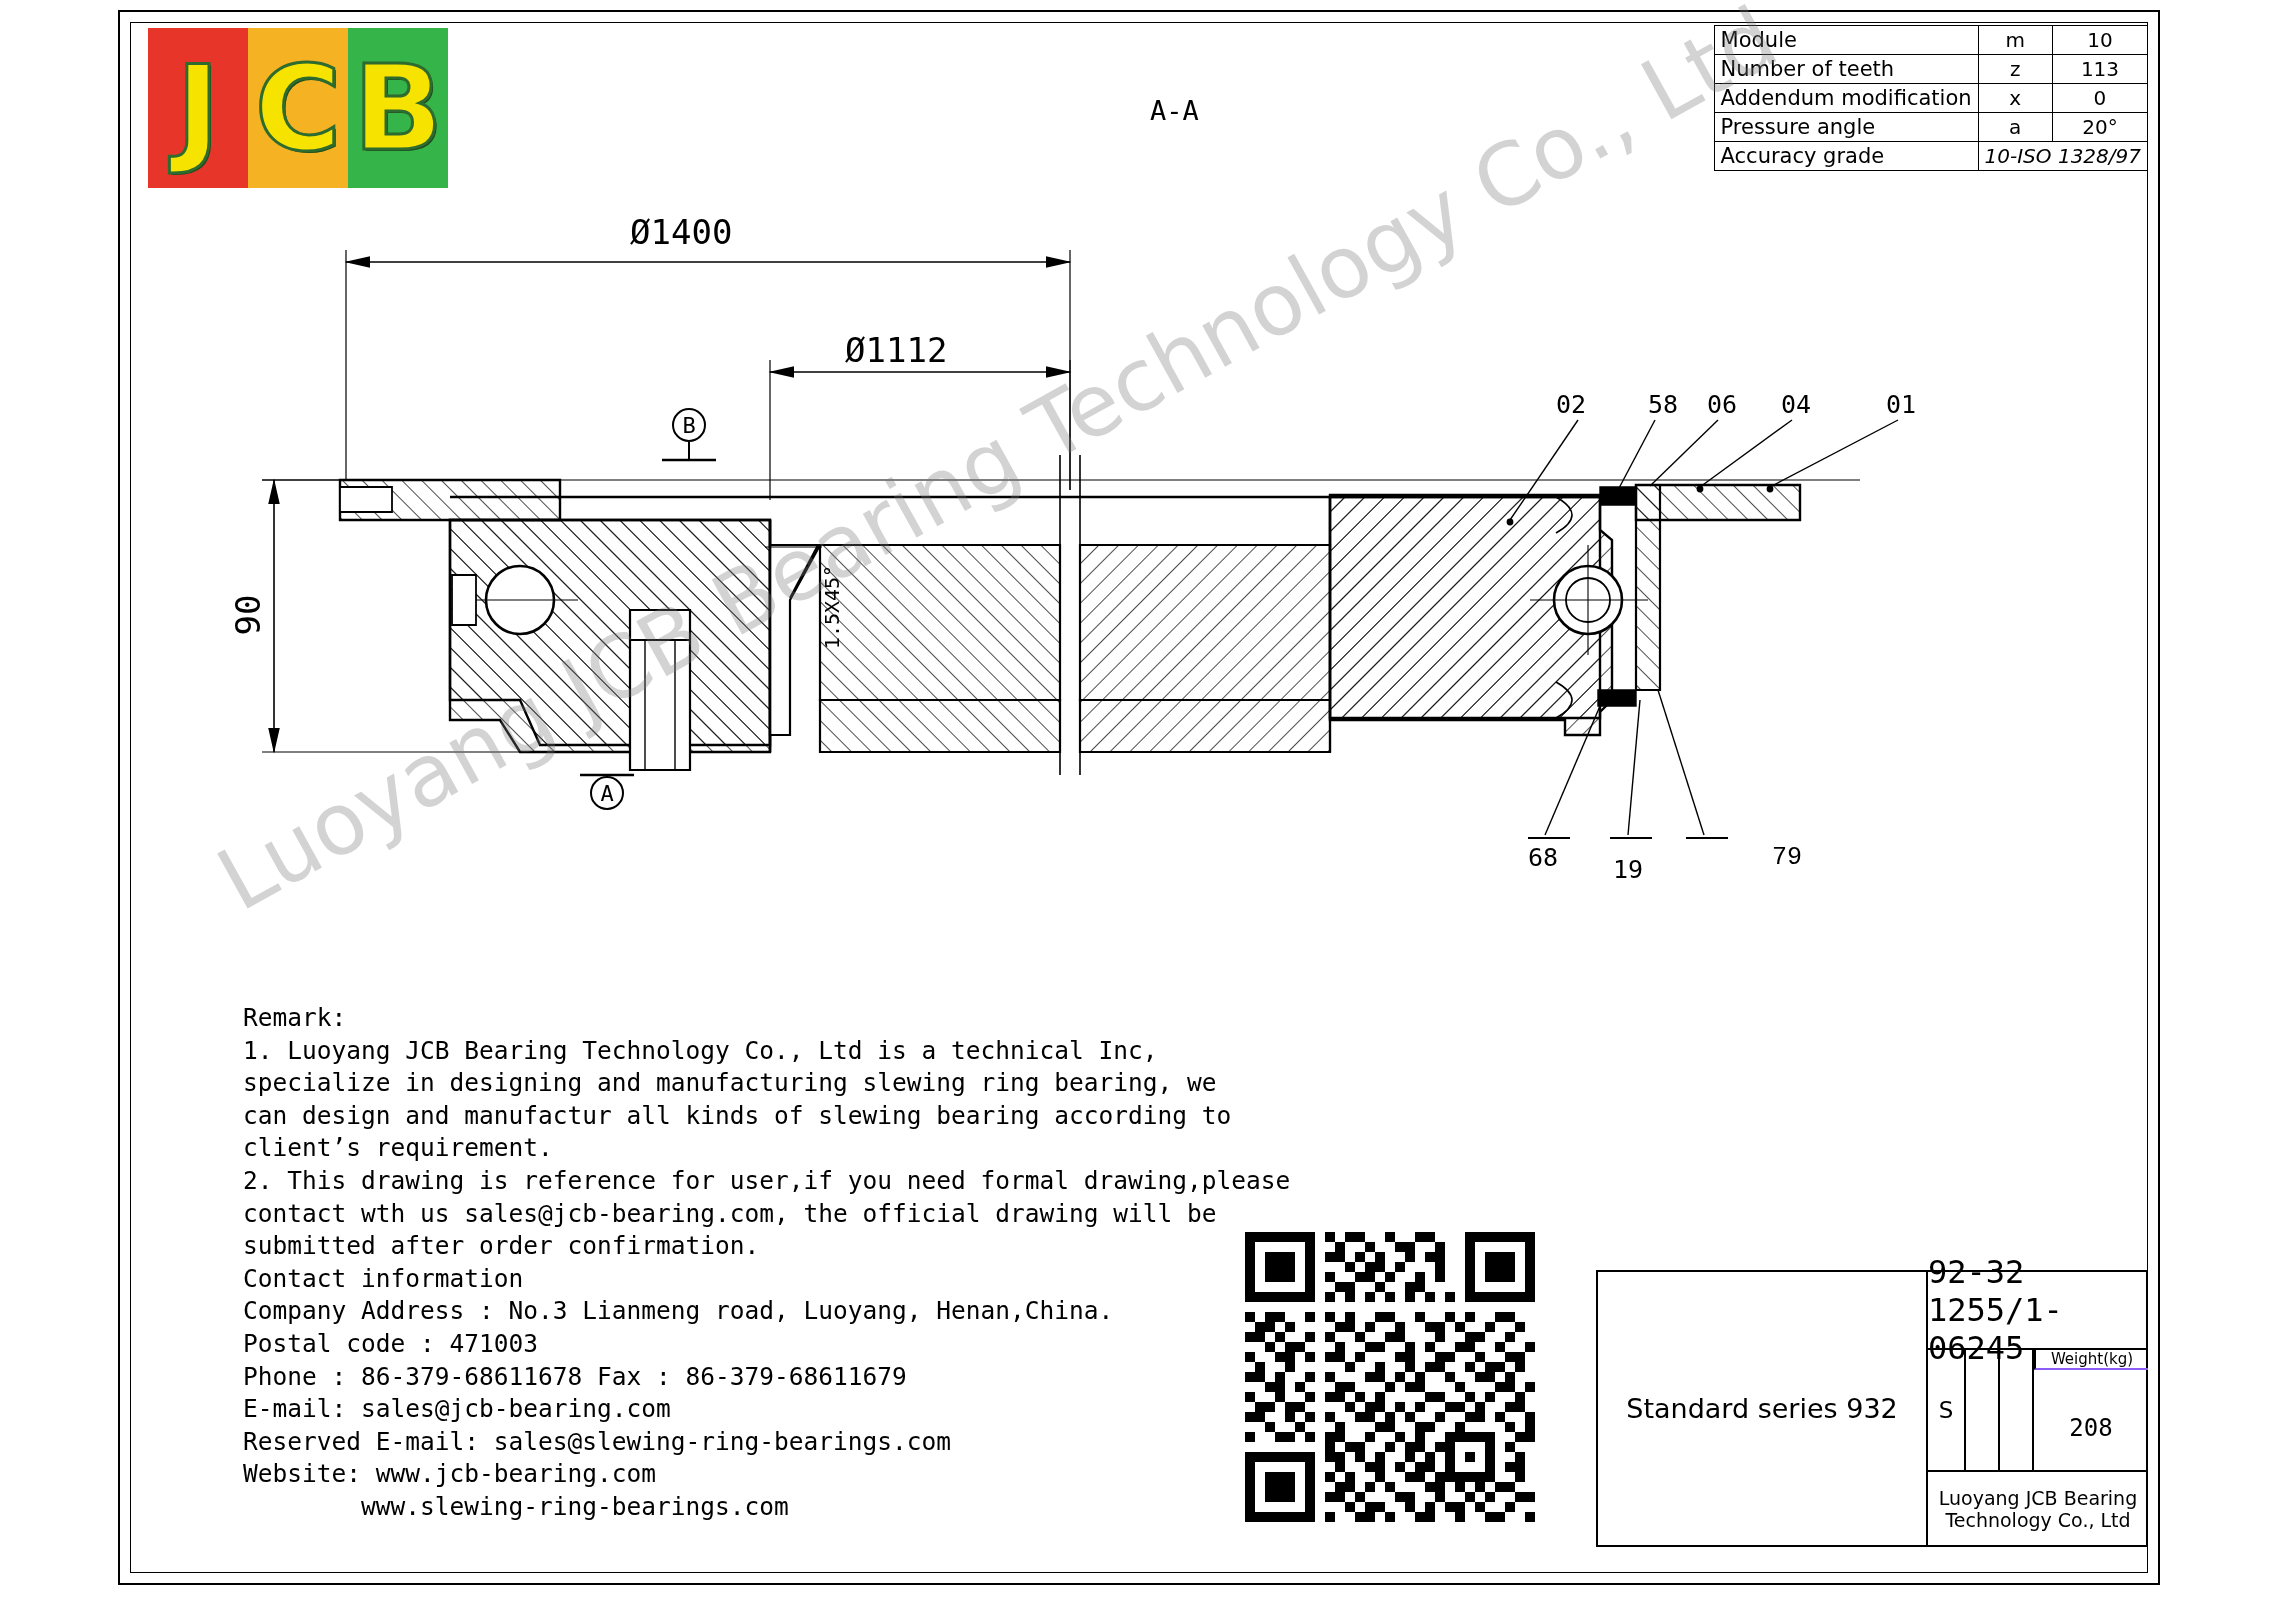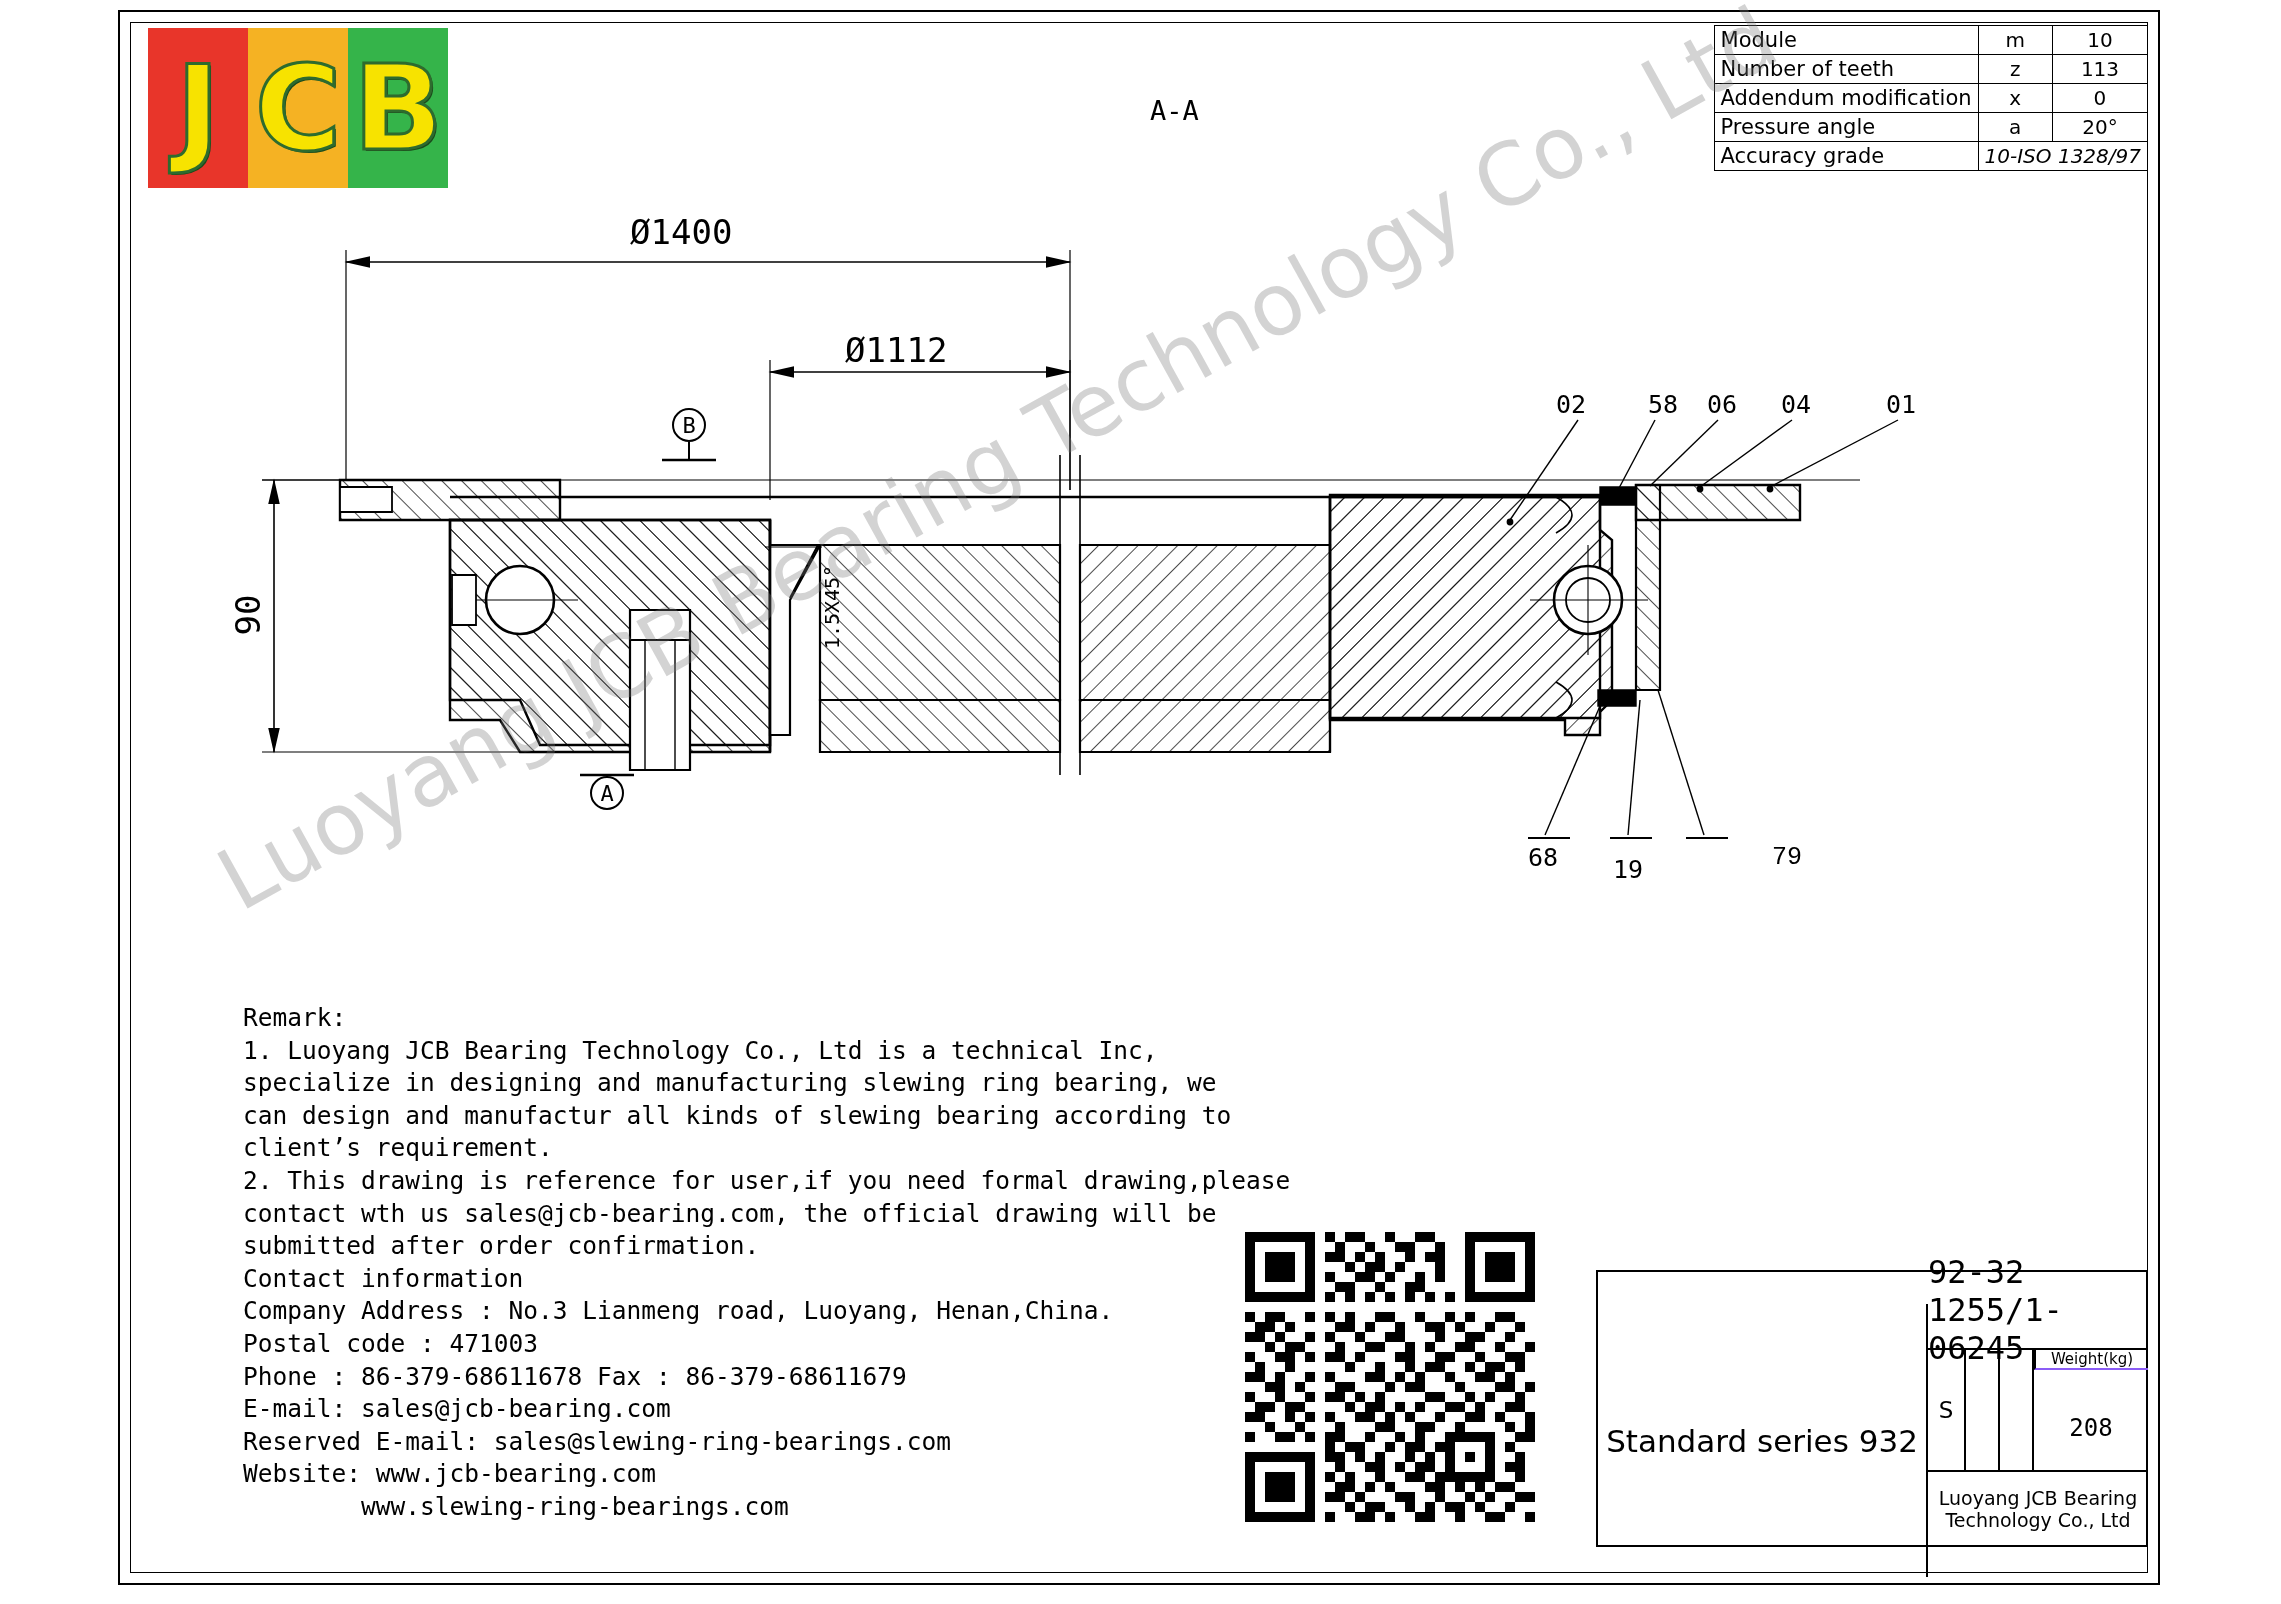--- a/index.html
+++ b/index.html
@@ -135,22 +135,21 @@
   .tb {
     position:absolute; left:1596px; top:1270px;
     width:552px; height:277px;
     border:2px solid #000;
   }
   .tb-left {
     position:absolute; left:0; top:0; width:330px; height:273px;
     border-right:2px solid #000;
     display:flex; align-items:center; justify-content:center;
     font-family:"DejaVu Sans", sans-serif;
-    font-size:31px;
-    margin-top:32px;
+    font-size:27px;
   }
   .tb-code {
     position:absolute; left:330px; top:0; width:220px; height:78px;
     border-bottom:2px solid #000;
     display:flex; align-items:center; justify-content:center;
     font-family:"DejaVu Sans Mono", monospace;
     font-size:32px;
   }
   .tb-wlabel {
     position:absolute; left:436px; top:78px; width:114px; height:20px;

